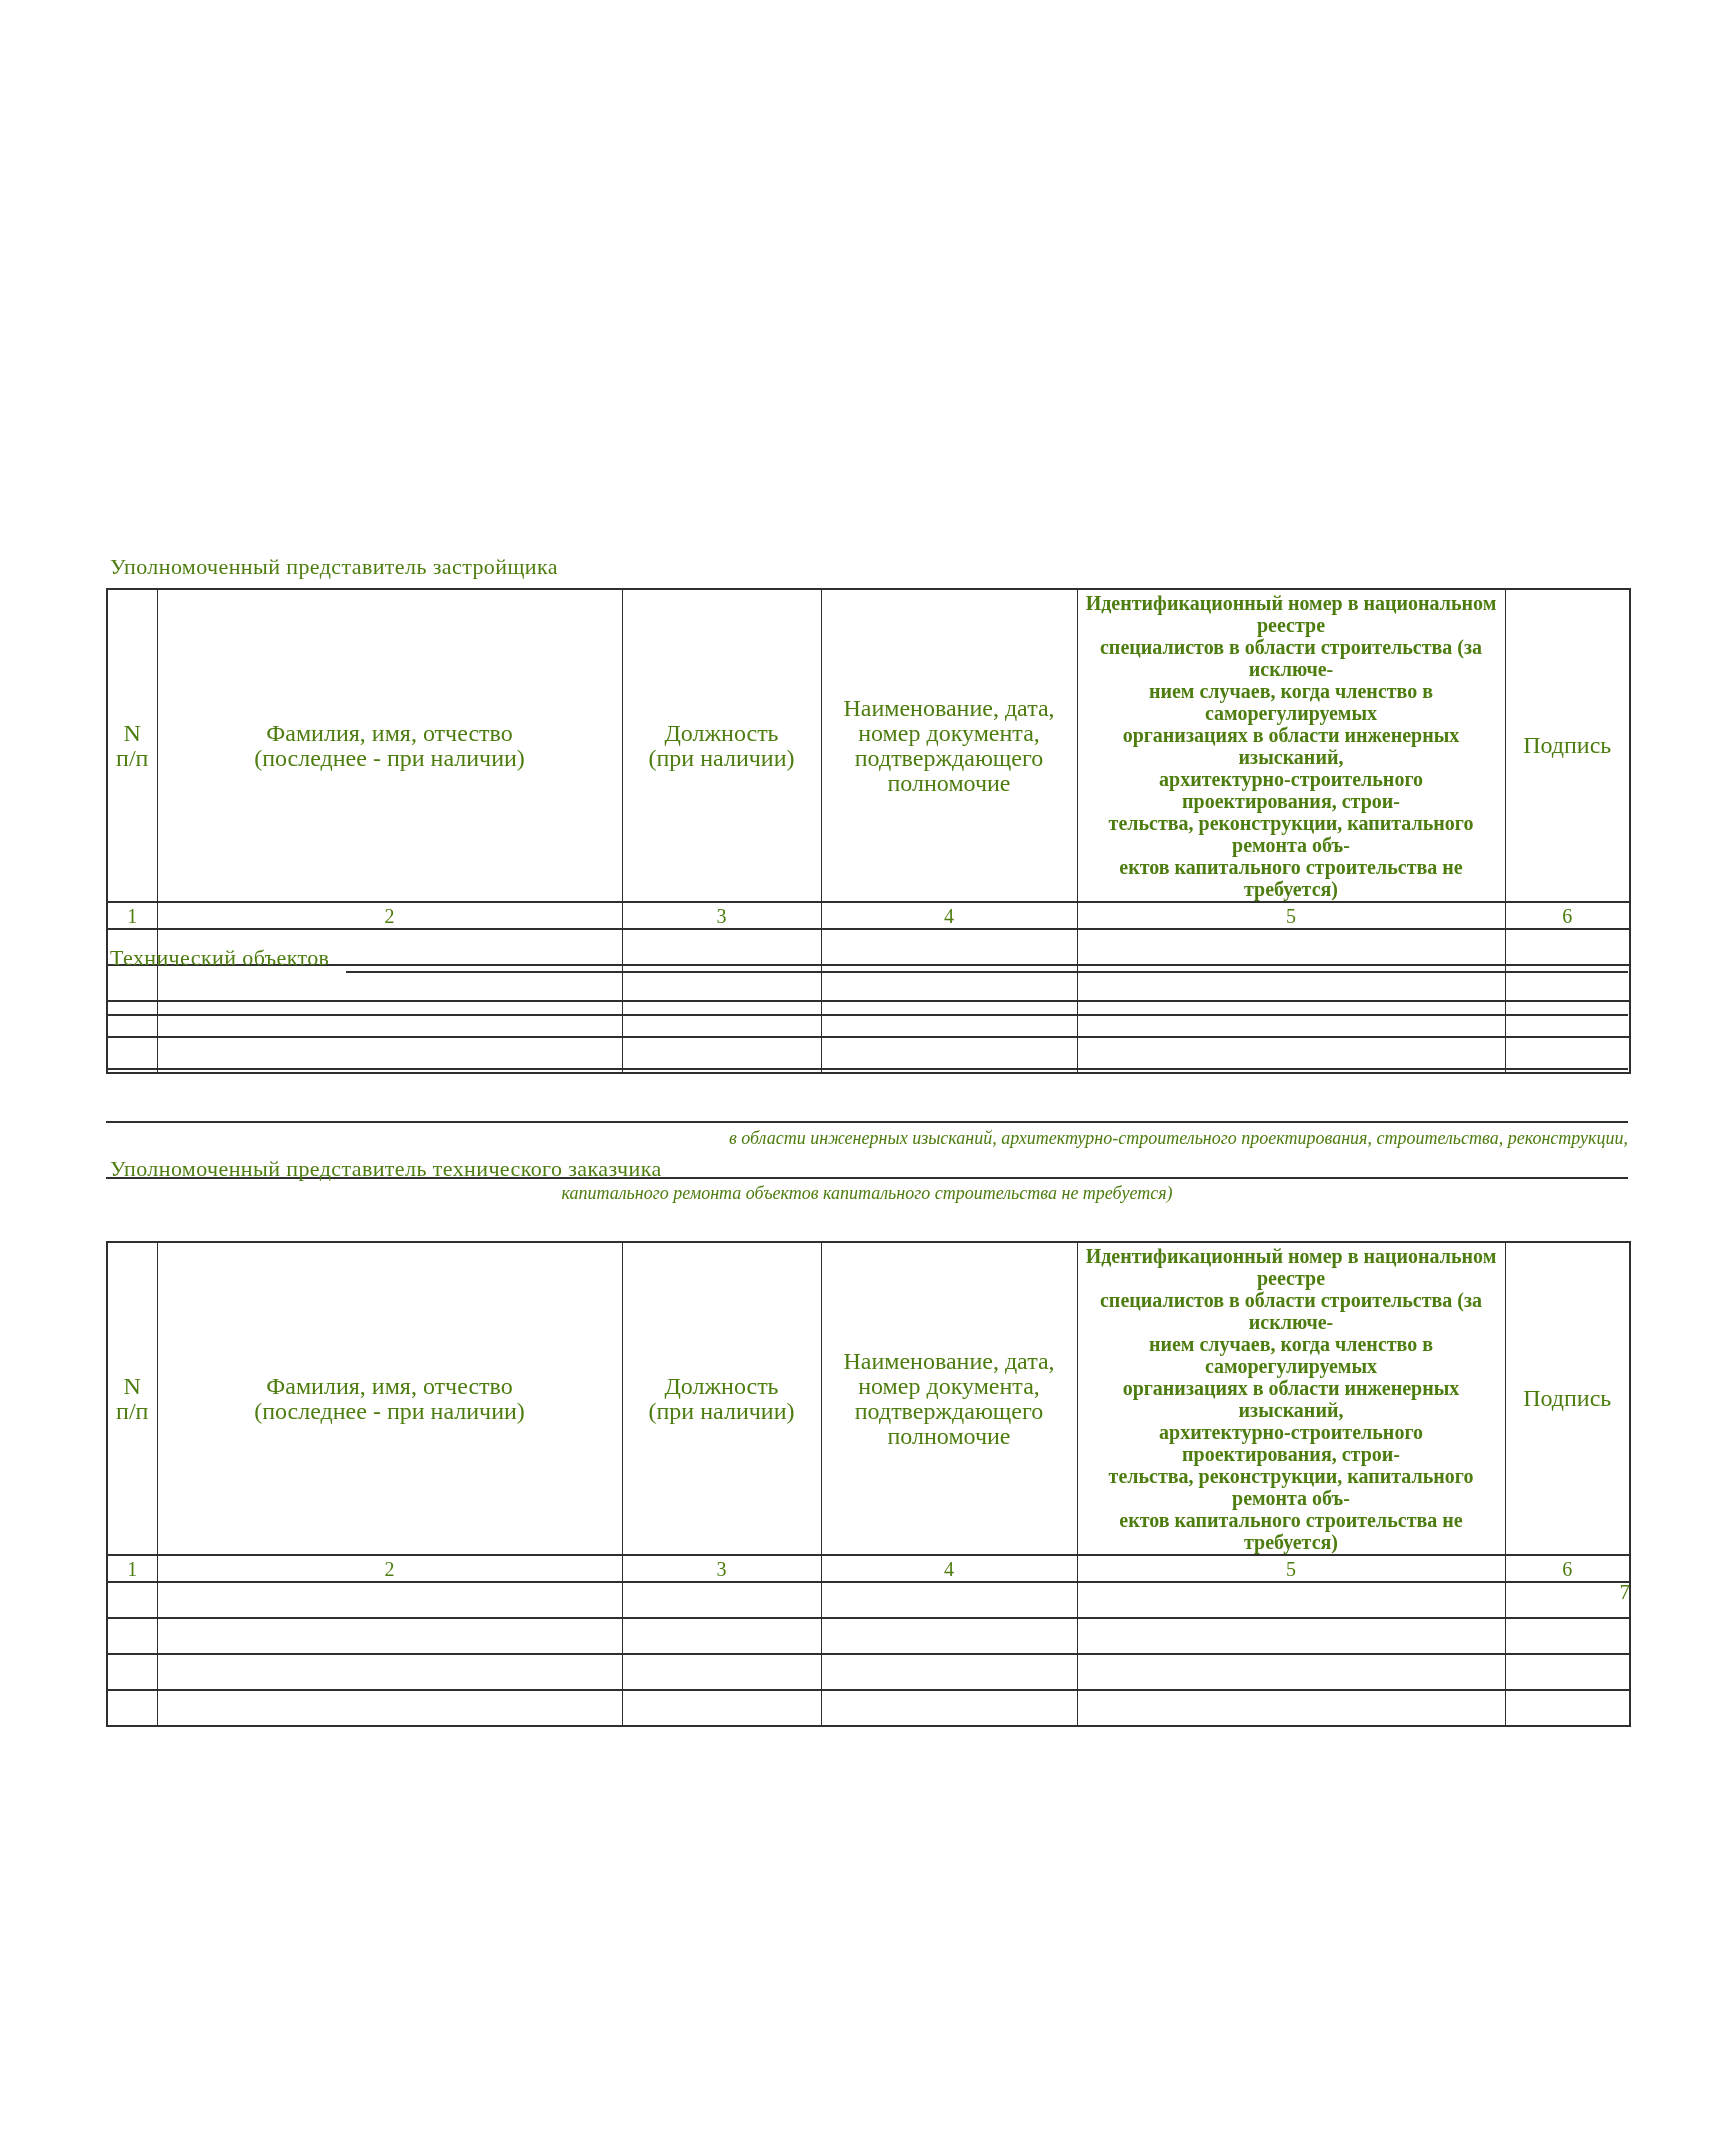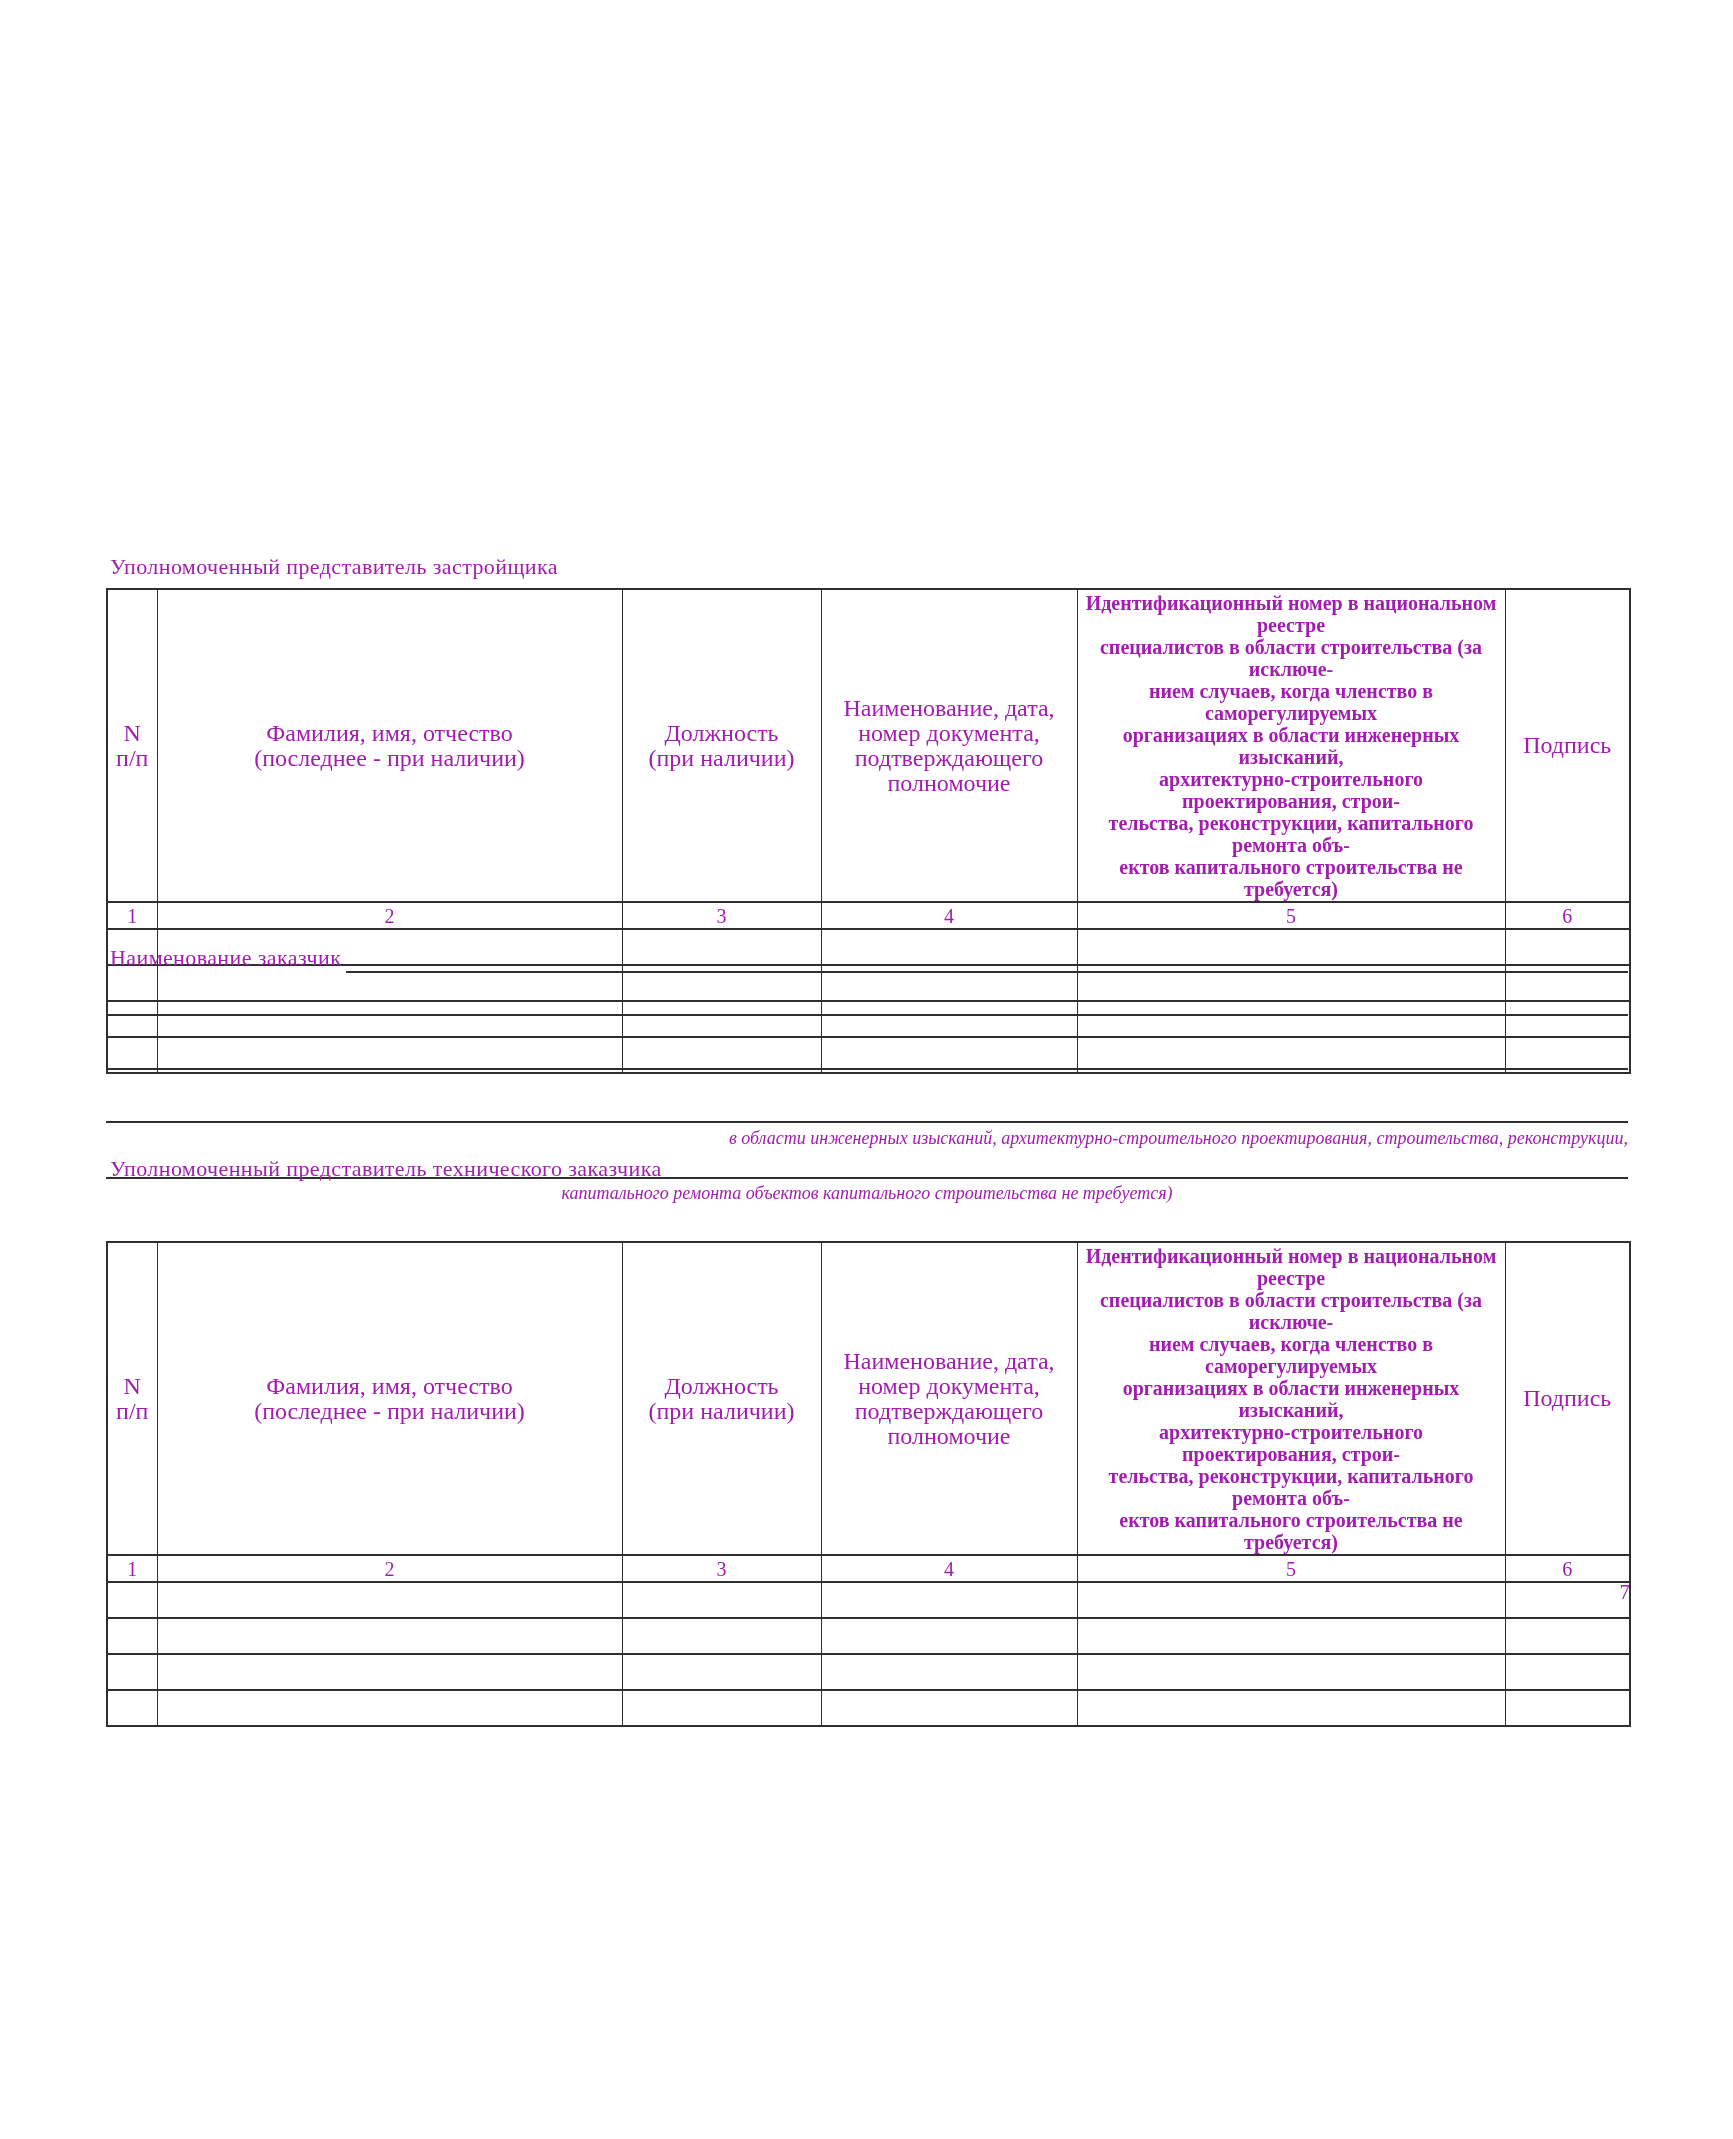--- a/index.html
+++ b/index.html
@@ -6,21 +6,21 @@
     margin: 0;
     padding: 0;
     background: #ffffff;
   }
   .page {
     position: relative;
     width: 1733px;
     height: 2140px;
     background: #ffffff;
     font-family: "Liberation Serif", "DejaVu Serif", serif;
-    color: #a21caf;
+    color: #4d7c0f;
     overflow: hidden;
   }
   .sec-title {
     position: absolute;
     left: 110px;
     font-size: 22px;
     font-weight: normal;
     margin: 0;
     white-space: nowrap;
     letter-spacing: 0.4px;
@@ -191,21 +191,21 @@
         <td></td>
           <td></td>
           <td></td>
           <td></td>
           <td></td>
           <td></td>
       </tr>
     </tbody>
   </table>
 
-  <div class="customer-label">Наименование заказчик</div>
+  <div class="customer-label">Технический объектов</div>
 
   <div class="fill-line" id="line-1"></div>
 
   <div class="fill-line" id="line-2"></div>
 
   <div class="fill-line" id="line-3"></div>
 
   <div class="fill-line" id="line-4"></div>
   <div class="hint" id="hint-4">в области инженерных изысканий, архитектурно-строительного проектирования, строительства, реконструкции,</div>
 

